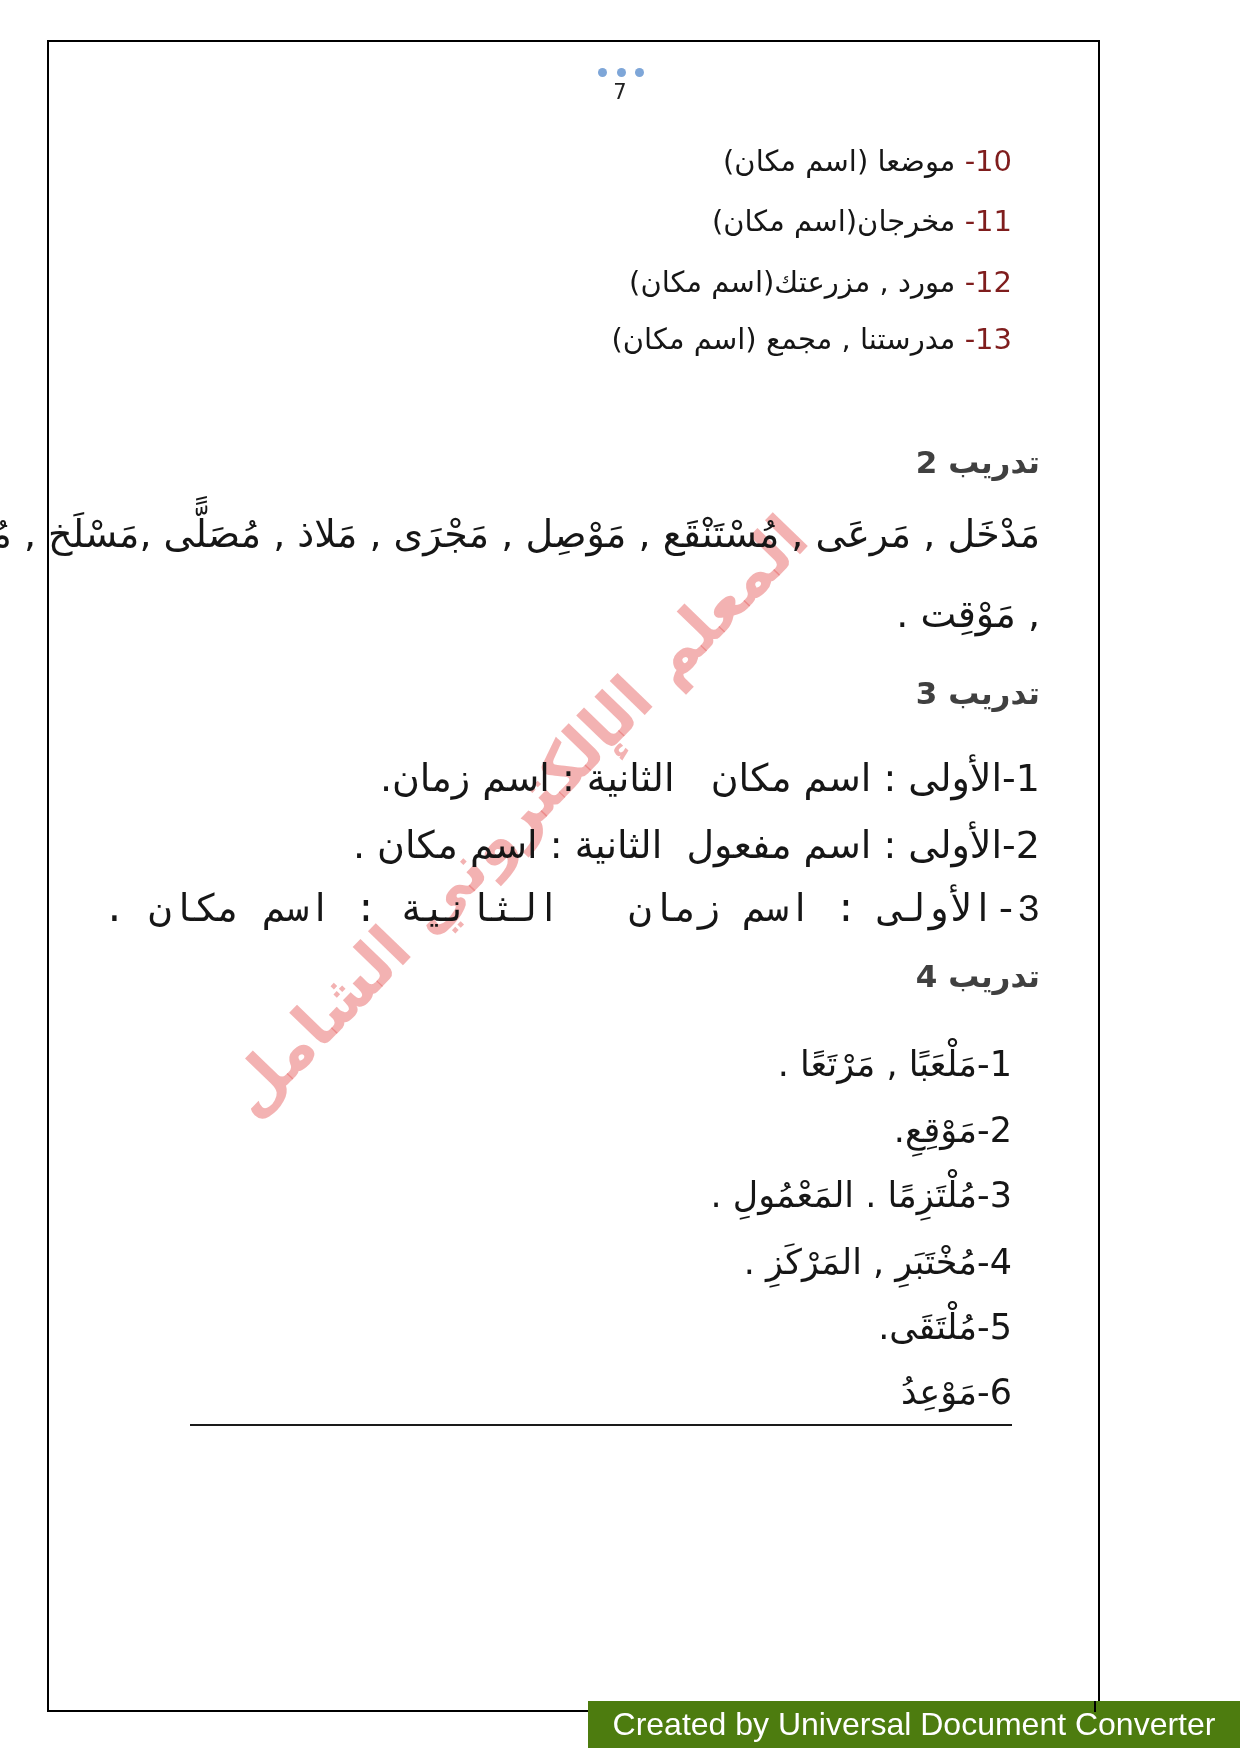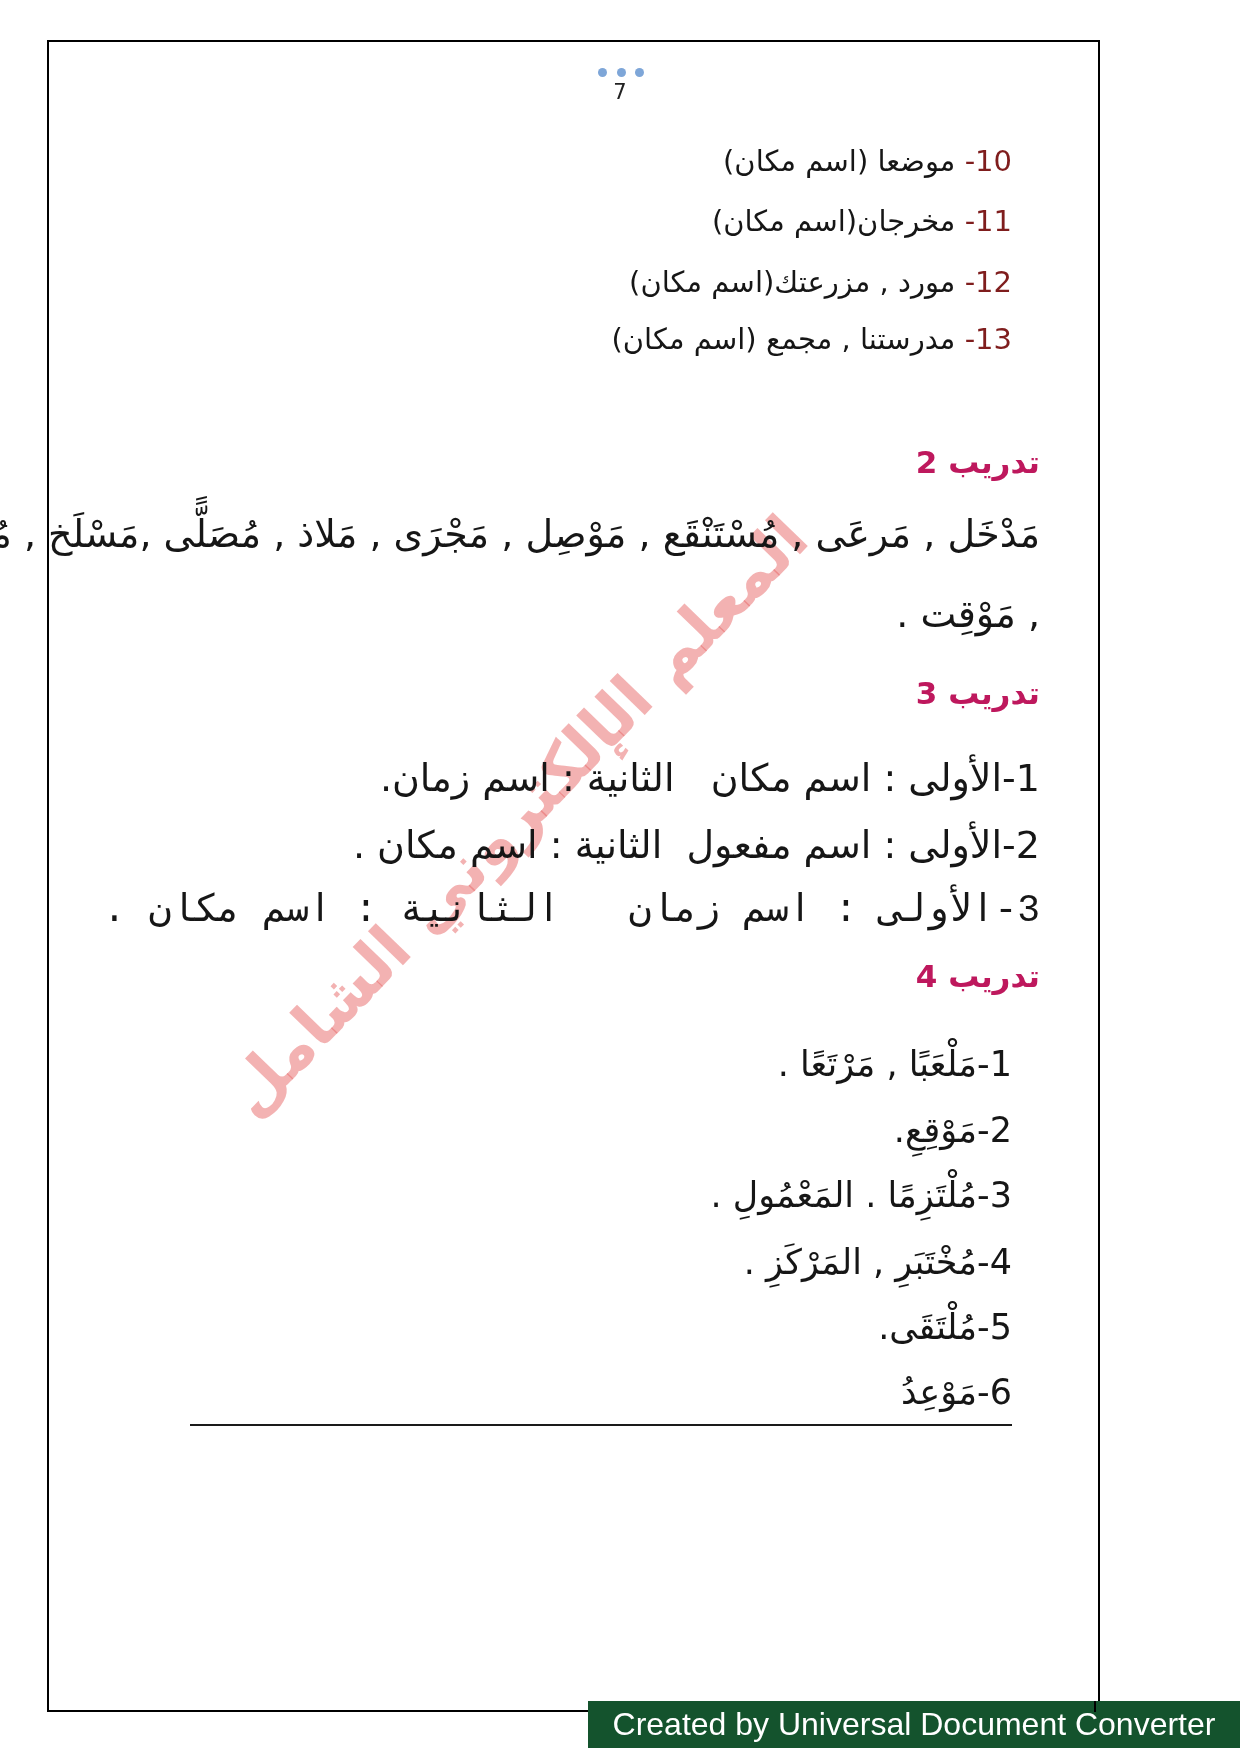--- a/index.html
+++ b/index.html
@@ -15,21 +15,21 @@
   .dot{width:9px;height:9px;border-radius:50%;background:#7ea6d8;}
   .page-num{position:absolute;top:80px;left:560px;width:120px;text-align:center;font-size:21px;color:#222;z-index:2;}
 
   .ans-line{
     position:absolute;right:228px;direction:rtl;text-align:right;
     font-size:29px;line-height:42px;white-space:nowrap;z-index:2;
   }
   .ans-num{color:#7f1d1d;}
   .heading{
     position:absolute;right:200px;direction:rtl;text-align:right;
-    font-size:31px;font-weight:bold;white-space:nowrap;z-index:2;color:#be185d;
+    font-size:31px;font-weight:bold;white-space:nowrap;z-index:2;color:#404040;
   }
   .body-line{
     position:absolute;right:200px;direction:rtl;text-align:right;
     font-size:38px;line-height:44px;white-space:pre;z-index:2;
   }
   .ex4-line{
     position:absolute;right:228px;direction:rtl;text-align:right;
     font-size:35px;line-height:44px;white-space:pre;z-index:2;
   }
   .divider{
@@ -38,21 +38,21 @@
   }
   .watermark{
     position:absolute;left:178px;top:752px;width:740px;height:100px;
     transform:rotate(-46deg);transform-origin:center;
     direction:rtl;text-align:center;white-space:nowrap;
     font-size:64px;font-weight:bold;color:rgba(231,102,102,0.5);
     z-index:0;letter-spacing:1px;
   }
   .footer-bar{
     position:absolute;left:588px;top:1701px;width:652px;height:47px;
-    background:#14532d;color:#ffffff;z-index:3;
+    background:#4d7c0f;color:#ffffff;z-index:3;
     font-family:"Liberation Sans",sans-serif;font-size:32px;line-height:47px;
     text-align:center;white-space:nowrap;
   }
   .border-tail{
     position:absolute;left:1094px;top:1701px;width:2px;height:11px;background:#000;z-index:4;
   }
 </style>
 </head>
 <body>
 

